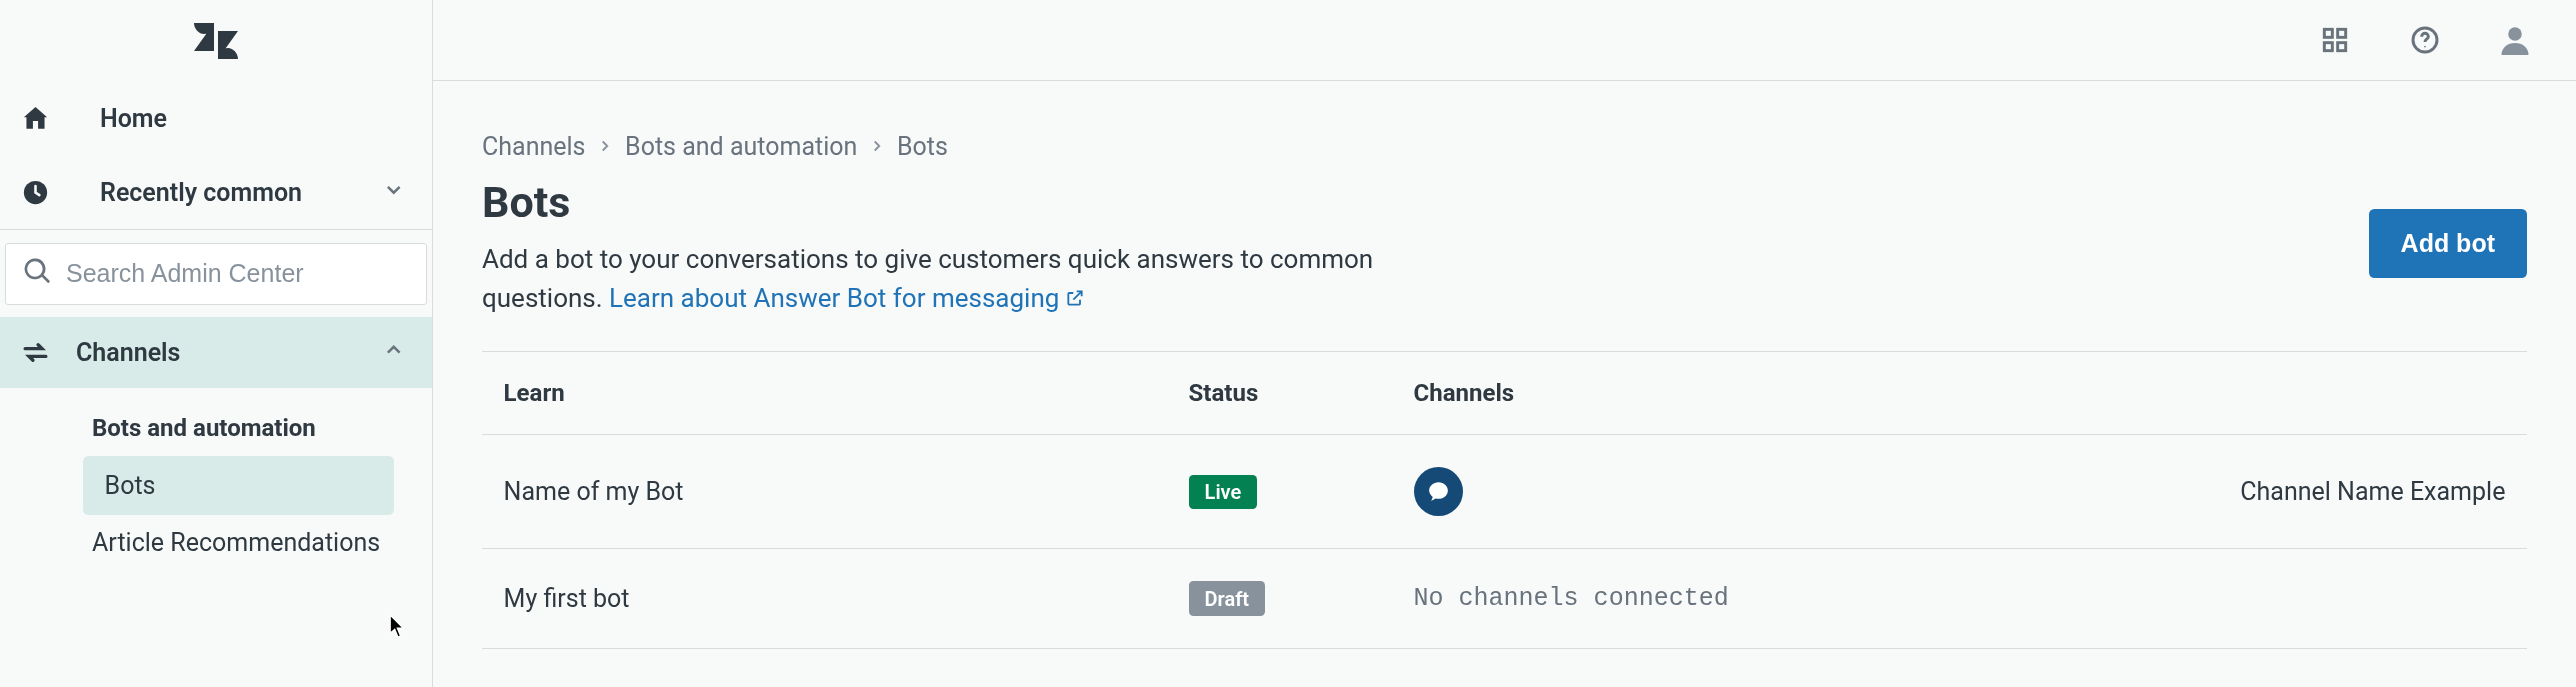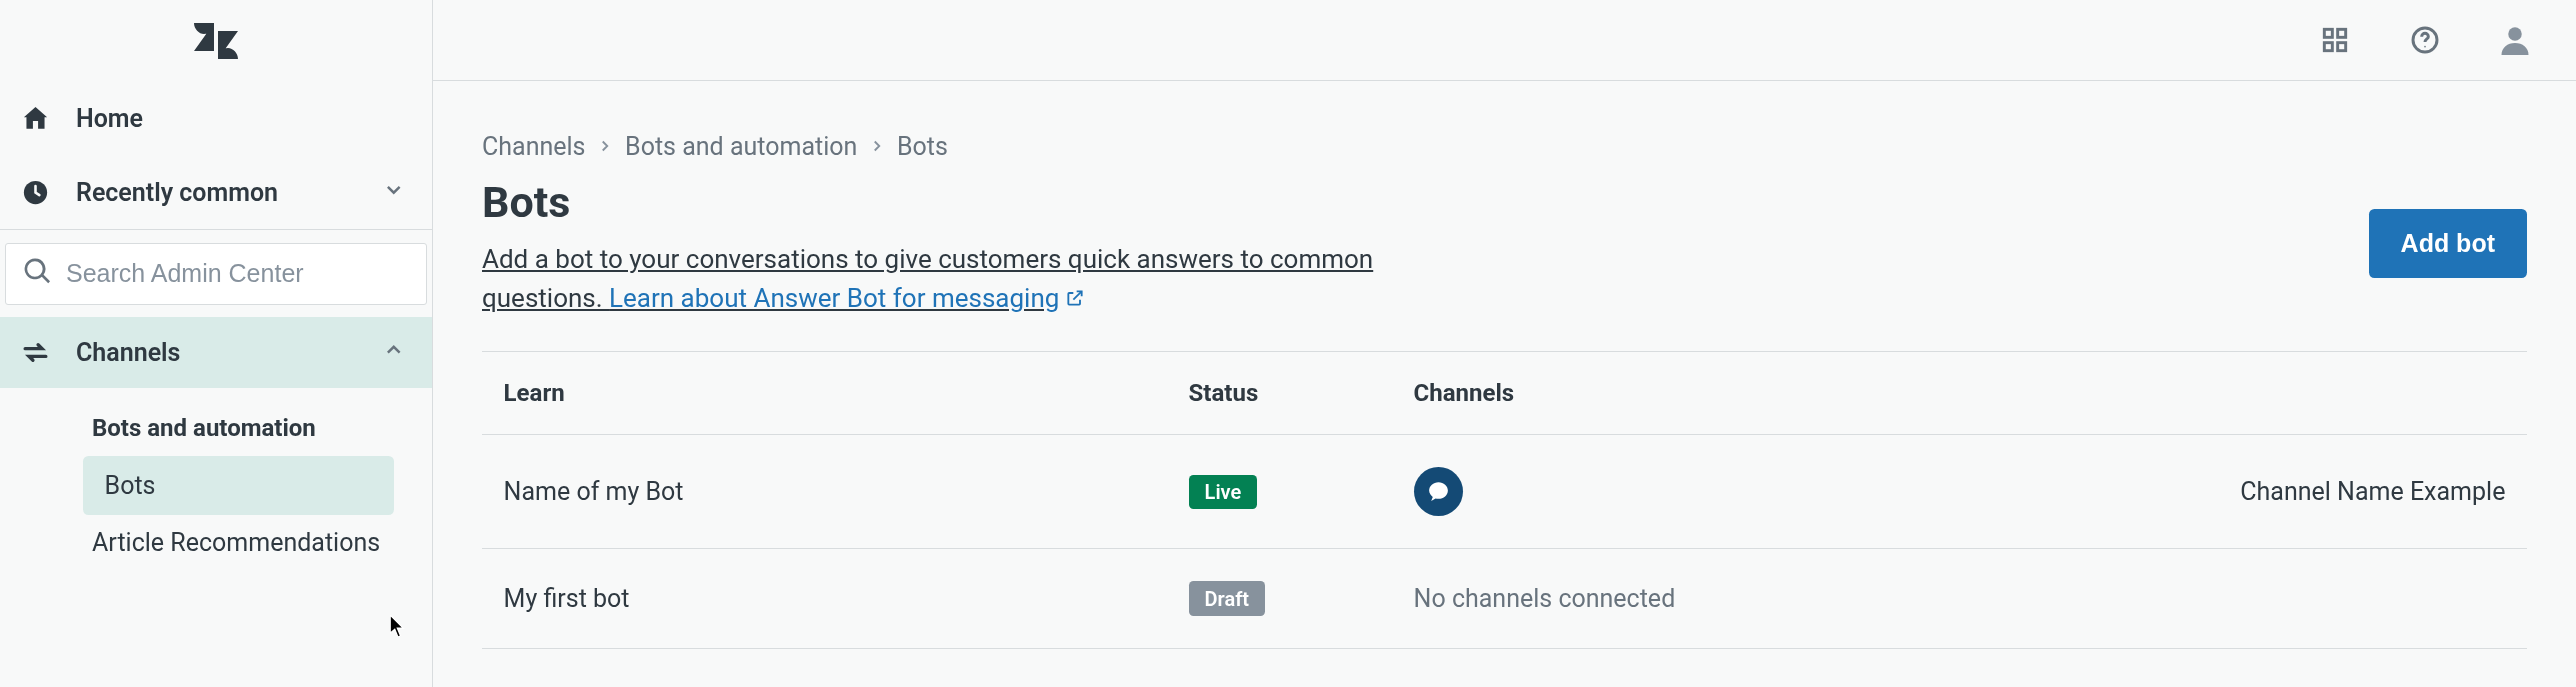--- a/index.html
+++ b/index.html
@@ -31,20 +31,21 @@
   .logo-row svg { width: 54px; height: 52px; fill: #2f3941; }
   .nav-top { padding: 0; }
   .nav-item {
     display: flex;
     align-items: center;
     padding: 21.6px 27px 21.6px 20px;
     font-size: 25px;
     font-weight: 600;
     color: #2f3941;
     cursor: pointer;
+    gap: 24px;
   }
   .nav-item .icon { width: 31px; height: 31px; margin-right: 25px; display:flex; align-items:center; justify-content:center; }
   .nav-item .spacer { flex: 1; }
   .divider { height: 0.9px; background: #d8dcde; margin: 0; }
   .search-wrap { padding: 12.6px 5.4px; }
   .search-box {
     display: flex;
     align-items: center;
     background: #fff;
     border: 0.9px solid #d8dcde;
@@ -117,21 +118,21 @@
     gap: 10.8px;
     font-size: 25px;
     color: #68737d;
     margin-bottom: 16px;
   }
   .breadcrumb .crumb { cursor: pointer; }
   .breadcrumb .sep svg { width: 18px; height: 18px; stroke: #87929d; stroke-width: 2.5; fill: none; }
   .page-head { display:flex; align-items:flex-start; gap: 36px; }
   .page-head .left { flex:1; }
   .page-title { font-size: 43px; font-weight: 700; color: #2f3941; margin-bottom: 12.6px; }
-  .page-desc { font-size: 26px; color: #2f3941; line-height: 1.5; max-width: 947px; text-decoration: underline; }
+  .page-desc { font-size: 26px; color: #2f3941; line-height: 1.5; max-width: 947px; }
   .page-desc a { color: #1f73b7; text-decoration: none; }
   .ext-icon { display:inline-block; vertical-align: -1.8px; margin-left: 5.4px; }
   .ext-icon svg { width: 20px; height: 20px; stroke: #1f73b7; stroke-width: 2.2; fill:none; }
   .add-btn {
     background: #1f73b7;
     color: #fff;
     font-size: 25px;
     font-weight: 600;
     border: none;
     border-radius: 5.4px;
@@ -167,21 +168,21 @@
   }
   .badge.live { background: #038153; }
   .badge.draft { background: #87929d; }
   .channel-cell { display:flex; align-items:center; gap: 25px; justify-content: space-between; }
   .channel-dot {
     width: 49px; height: 49px; border-radius: 50%;
     background: #144a75;
     display:flex; align-items:center; justify-content:center;
   }
   .channel-dot svg { width: 25px; height: 25px; fill:#fff; }
-  .no-channel { color: #68737d; }
+  .no-channel { color: #68737d; font-family: Liberation Mono, monospace; }
 </style>
 </head>
 <body>
 
 <div class="app">
   <aside class="sidebar">
     <div class="logo-row">
       <svg viewBox="0 0 26 26">
           <path d="M12 4v14L2 18 12 4zM2 4h10c0 3-2.5 5.5-5 5.5S2 7 2 4zM14 22V8l10 0L14 22zM24 22H14c0-3 2.5-5.5 5-5.5s5 2.5 5 5.5z"></path>
         </svg>

